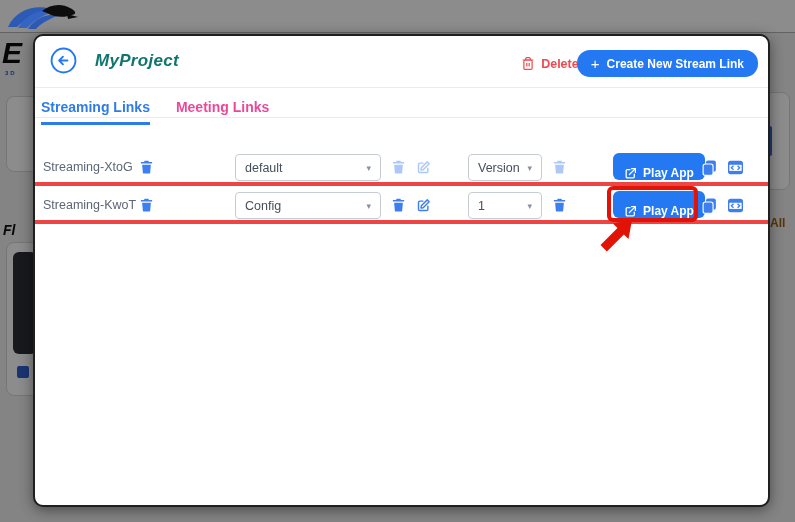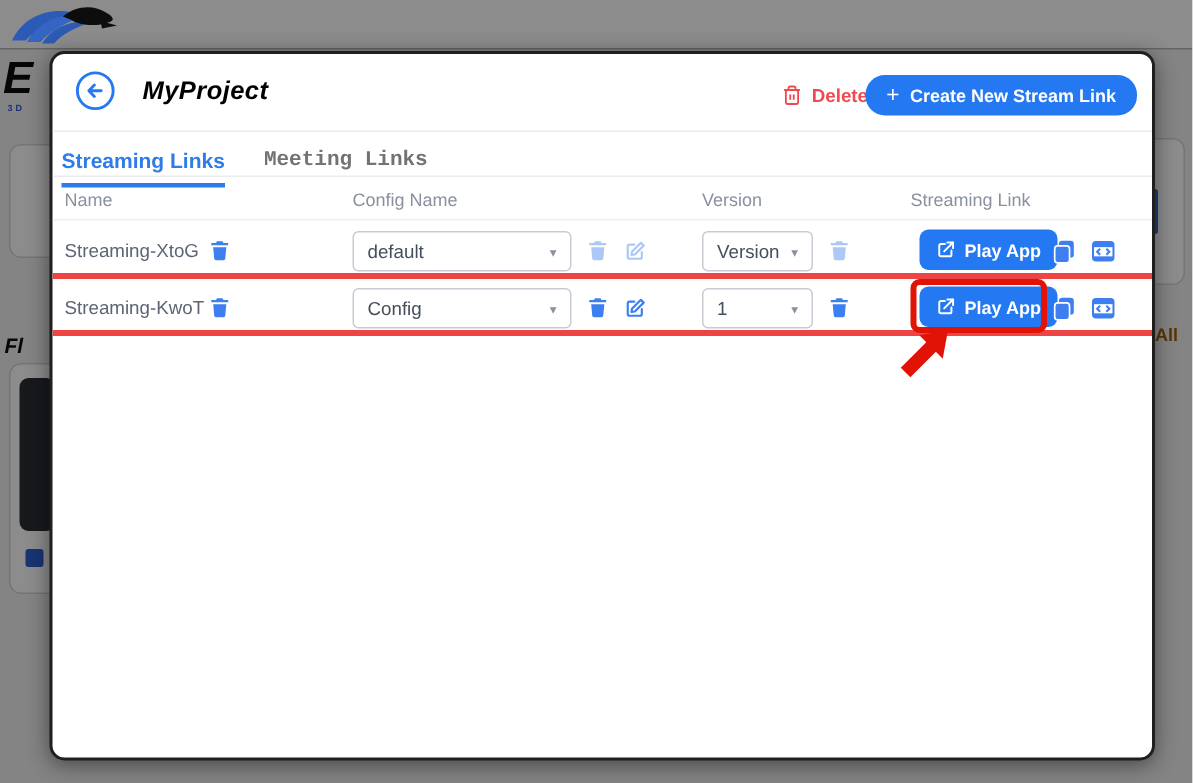--- a/index.html
+++ b/index.html
@@ -27,34 +27,34 @@
   
   .elevated { position:absolute; z-index:6; }
   .logo-box { left:4px; top:1px; width:76px; height:30px; }
   .old-panel-btn { left:658px; top:7px; height:24px; padding:0 9px; background:#e6e6e6; border:2px solid #2a2a2a; border-radius:4px; font-size:12px; font-weight:bold; color:#111; display:flex; align-items:center; cursor:pointer; }
 
   
   .modal { position:absolute; left:33px; top:34px; width:737px; height:473px; z-index:10; background:#ffffff; border:2px solid #1f1f1f; border-radius:10px; box-shadow:0 3px 14px rgba(0,0,0,0.45); }
   .modal-inner { position:relative; width:733px; height:469px; overflow:hidden; border-radius:8px; }
 
   .back-btn { position:absolute; left:15px; top:11px; width:27px; height:27px; border-radius:50%; cursor:pointer; }
-  .modal-title { position:absolute; left:60px; top:15px; font-size:17px; font-weight:bold; font-style:italic; color:#000000; letter-spacing:0.3px; }
+  .modal-title { position:absolute; left:60px; top:15px; font-size:17px; font-weight:bold; font-style:italic; color:#0f766e; letter-spacing:0.3px; }
 
   .delete-app { position:absolute; right:162px; top:20px; display:flex; align-items:center; gap:6px; color:#f04a50; font-size:12.5px; font-weight:bold; cursor:pointer; }
   .create-btn { position:absolute; right:10px; top:14px; height:27px; padding:0 14px; background:#2478f2; color:#fff; border:none; border-radius:13px; font-size:12px; font-weight:bold; display:flex; align-items:center; gap:7px; cursor:pointer; }
   .create-btn .plus { font-size:15px; font-weight:normal; }
 
   .divider { position:absolute; left:0; width:733px; height:1px; background:#e9ebee; }
   .div-header { top:51px; }
   .div-tabs { top:81px; }
 
   .tabs { position:absolute; left:6px; top:63px; display:flex; gap:26px; }
   .tab { font-size:14px; font-weight:bold; padding-bottom:7px; cursor:pointer; }
   .tab.active { color:#2e7ce8; border-bottom:3px solid #2e7ce8; }
-  .tab.inactive { color:#737373;font-family:Liberation Mono, monospace; }
+  .tab.inactive { color:#ec4899; }
 
   .thead { position:absolute; left:0; top:82px; width:733px; height:29px; border-bottom:1px solid #eceef1; }
   .thead span { position:absolute; top:8px; font-size:12px; color:#8a919e; }
   .tr { position:absolute; left:0; width:733px; height:38px; border-bottom:4px solid #ef4444; }
   .tr-1 { top:112px; } .tr-2 { top:150px; }
 
   .cell-name { position:absolute; left:8px; top:12px; font-size:12.5px; color:#5c6675; }
   .icon-btn { position:absolute; top:10px; width:18px; height:18px; display:flex; align-items:center; justify-content:center; cursor:pointer; color:#3d7ef0; background:none; border:none; padding:0; }
   .icon-btn.disabled { color:#abc8f7; cursor:default; }
   .pos-row-trash { left:102px; }
@@ -62,21 +62,21 @@
   .pos-cfg-edit  { left:379px; }
   .pos-ver-trash { left:515px; }
   .pos-copy  { left:665px; }
   .pos-embed { left:691px; }
 
   .dropdown { position:absolute; top:6px; height:27px; background:#fff; border:1px solid #c6cbd4; border-radius:4px; display:flex; align-items:center; justify-content:space-between; padding:0 9px; font-size:12.5px; color:#464e5b; cursor:pointer; }
   .dd-config { left:200px; width:146px;gap:42px; }
   .dd-version { left:433px; width:74px; }
   .chevron { font-size:9px; color:#8a919e; }
 
-  .play-btn { position:absolute; left:578px; top:5px; width:92px; height:27px; background:#2478f2; color:#fff; border:none; border-radius:6px; font-size:12px; font-weight:bold; display:flex; align-items:center; justify-content:center; gap:6px; cursor:pointer; }
+  .play-btn { position:absolute; left:578px; top:5px; width:92px; height:27px; background:#2478f2; color:#fff; border:none; border-radius:6px; font-size:12px; font-weight:bold; display:flex; align-items:flex-end; justify-content:center; gap:6px; cursor:pointer; }
 
   .hl-box { position:absolute; left:572px; top:150px; width:91px; height:36px; border:4px solid #e11306; border-radius:6px; z-index:20; pointer-events:none; }
   .anno-svg { position:absolute; left:0; top:0; width:733px; height:469px; z-index:21; pointer-events:none; }
 
   .col-x-name { left:8px; } .col-x-config { left:200px; } .col-x-version { left:433px; } .col-x-stream { left:572px; }
 </style>
 </head>
 <body>
 
 <div class="stage">
@@ -135,26 +135,20 @@
       </button>
 
       <div class="divider div-header"></div>
 
       <div class="tabs">
         <div class="tab active">Streaming Links</div>
         <div class="tab inactive">Meeting Links</div>
       </div>
       <div class="divider div-tabs"></div>
 
-      <div class="thead">
-        <span class="col-x-name">Name</span>
-        <span class="col-x-config">Config Name</span>
-        <span class="col-x-version">Version</span>
-        <span class="col-x-stream">Streaming Link</span>
-      </div>
 
       <div class="tr tr-1">
         <span class="cell-name">Streaming-XtoG</span>
         <button class="icon-btn pos-row-trash">
           <svg width="15" height="16" viewBox="0 0 24 24" fill="currentColor">
             <path d="M9 2h6l1 2h5v2.4H3V4h5l1-2z"></path>
               <path d="M5 8.5h14l-1.1 12.1a2 2 0 0 1-2 1.9H8.1a2 2 0 0 1-2-1.9L5 8.5z"></path>
           </svg>
         </button>
         <div class="dropdown dd-config">

